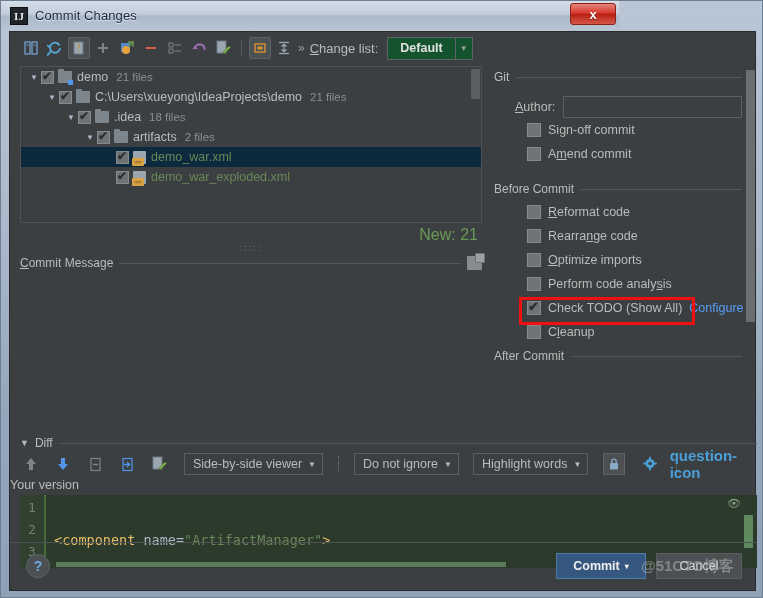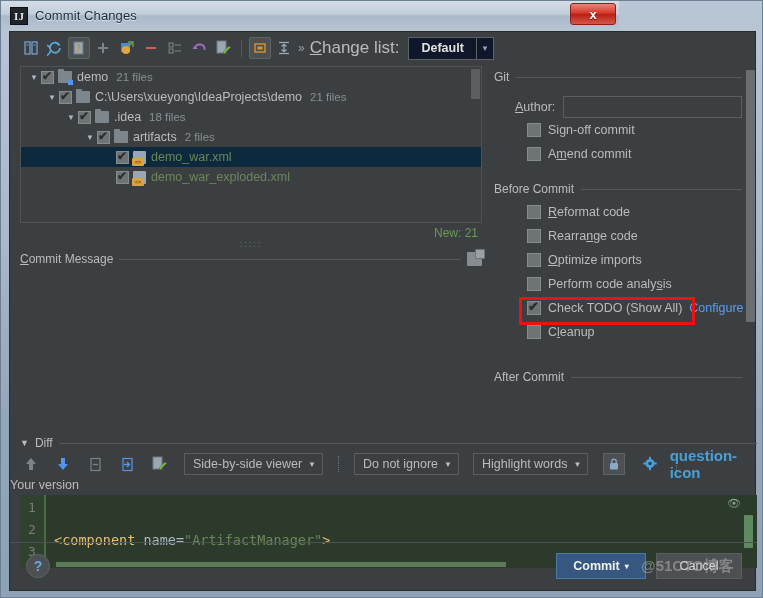--- a/index.html
+++ b/index.html
@@ -55,24 +55,24 @@
     position: absolute; left: 0; top: 0; width: 747px; height: 32px;
     display: flex; align-items: center; padding-left: 10px; gap: 2px;
   }
   .tbtn {
     width: 22px; height: 22px; display: flex; align-items: center; justify-content: center;
     cursor: pointer; border-radius: 2px;
   }
   .tbtn.framed { background: #4c5052; border: 1px solid #5e6364; }
   .tsep { width: 1px; height: 17px; background: #55595b; margin: 0 5px; }
   #chevrons { color: #9aa0a6; font-size: 12px; margin: 0 3px 0 1px; }
-  #changelist-label { color: #bbbbbb; font-size: 17px; margin-right: 7px; }
+  #changelist-label { color: #bbbbbb; font-size: 13px; margin-right: 7px; }
   #changelist-label u { text-decoration: underline; }
   #changelist-combo {
-    height: 23px; min-width: 81px; background: #0f172a; border: 1px solid #5e6264;
+    height: 23px; min-width: 81px; background: #14532d; border: 1px solid #5e6264;
     display: flex; align-items: center; cursor: pointer;
   }
   #changelist-value {
     color: #e0e0e0; font-size: 12.5px; font-weight: bold;
     padding: 0 12px; flex: 1; text-align: center;
   }
   #changelist-arrow {
     width: 17px; height: 21px; border-left: 1px solid #5e6264;
     display: flex; align-items: center; justify-content: center;
     color: #9aa0a6; font-size: 8px;
@@ -125,21 +125,21 @@
   .tname { margin-right: 8px; }
   .tname.green { color: #6a8759; }
   .tcount { color: #8a8f92; font-size: 11.5px; }
 
   #tree-scroll {
     position: absolute; right: 1px; top: 2px; width: 9px; height: 30px;
     background: #5b5f61; border-radius: 1px;
   }
 
   #new-count {
-    width: 462px; text-align: right; color: #6a9955; font-size: 12px;
+    width: 462px; text-align: right; color: #6a9955; font-size: 16px;
     padding: 3px 4px 0 0;
   }
   #splitter-dots {
     width: 462px; text-align: center; color: #6e7376; font-size: 9px;
     letter-spacing: 2px; line-height: 8px; height: 10px;
   }
 
   .sec-head { display: flex; align-items: center; gap: 6px; margin-top: 2px; }
   .sec-head .lbl { color: #bbbbbb; font-size: 12px; white-space: nowrap; }
   .sec-head .lbl u { text-decoration: underline; }
@@ -502,21 +502,21 @@
       <div class="chk-row">
         <span class="chk checked"></span>
         <span class="chk-label">Check TODO (Show All)</span>
         <span class="cfg-link">Configure</span>
       </div>
       <div class="chk-row">
         <span class="chk"></span>
         <span class="chk-label">C<u>l</u>eanup</span>
       </div>
 
-      <div class="rsec" style="margin-top:26px">
+      <div class="rsec" style="margin-top:5px">
         <span class="lbl">After Commit</span>
         <span class="rule"></span>
       </div>
     </div>
 
     <div id="right-scroll"></div>
     <div id="highlight-box"></div>
 
     <div id="diff-toolbar">
       <div class="dbtn">

